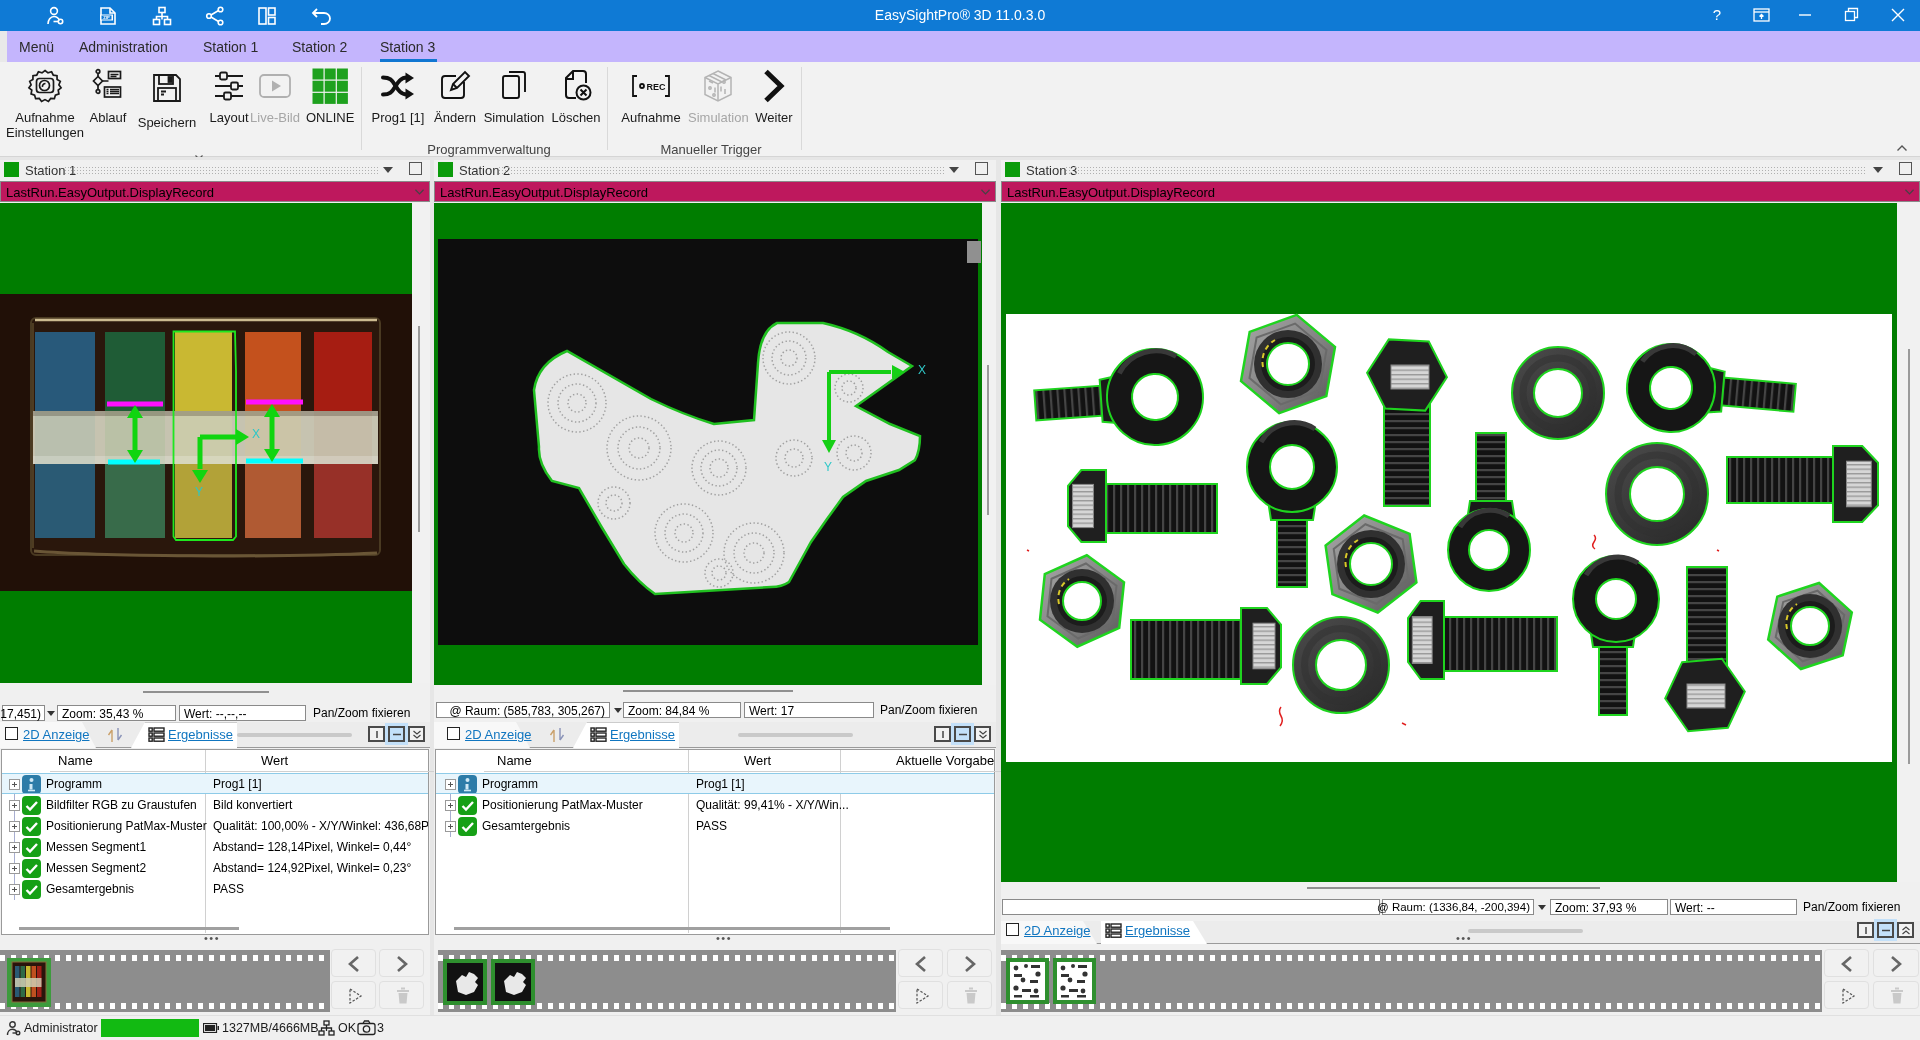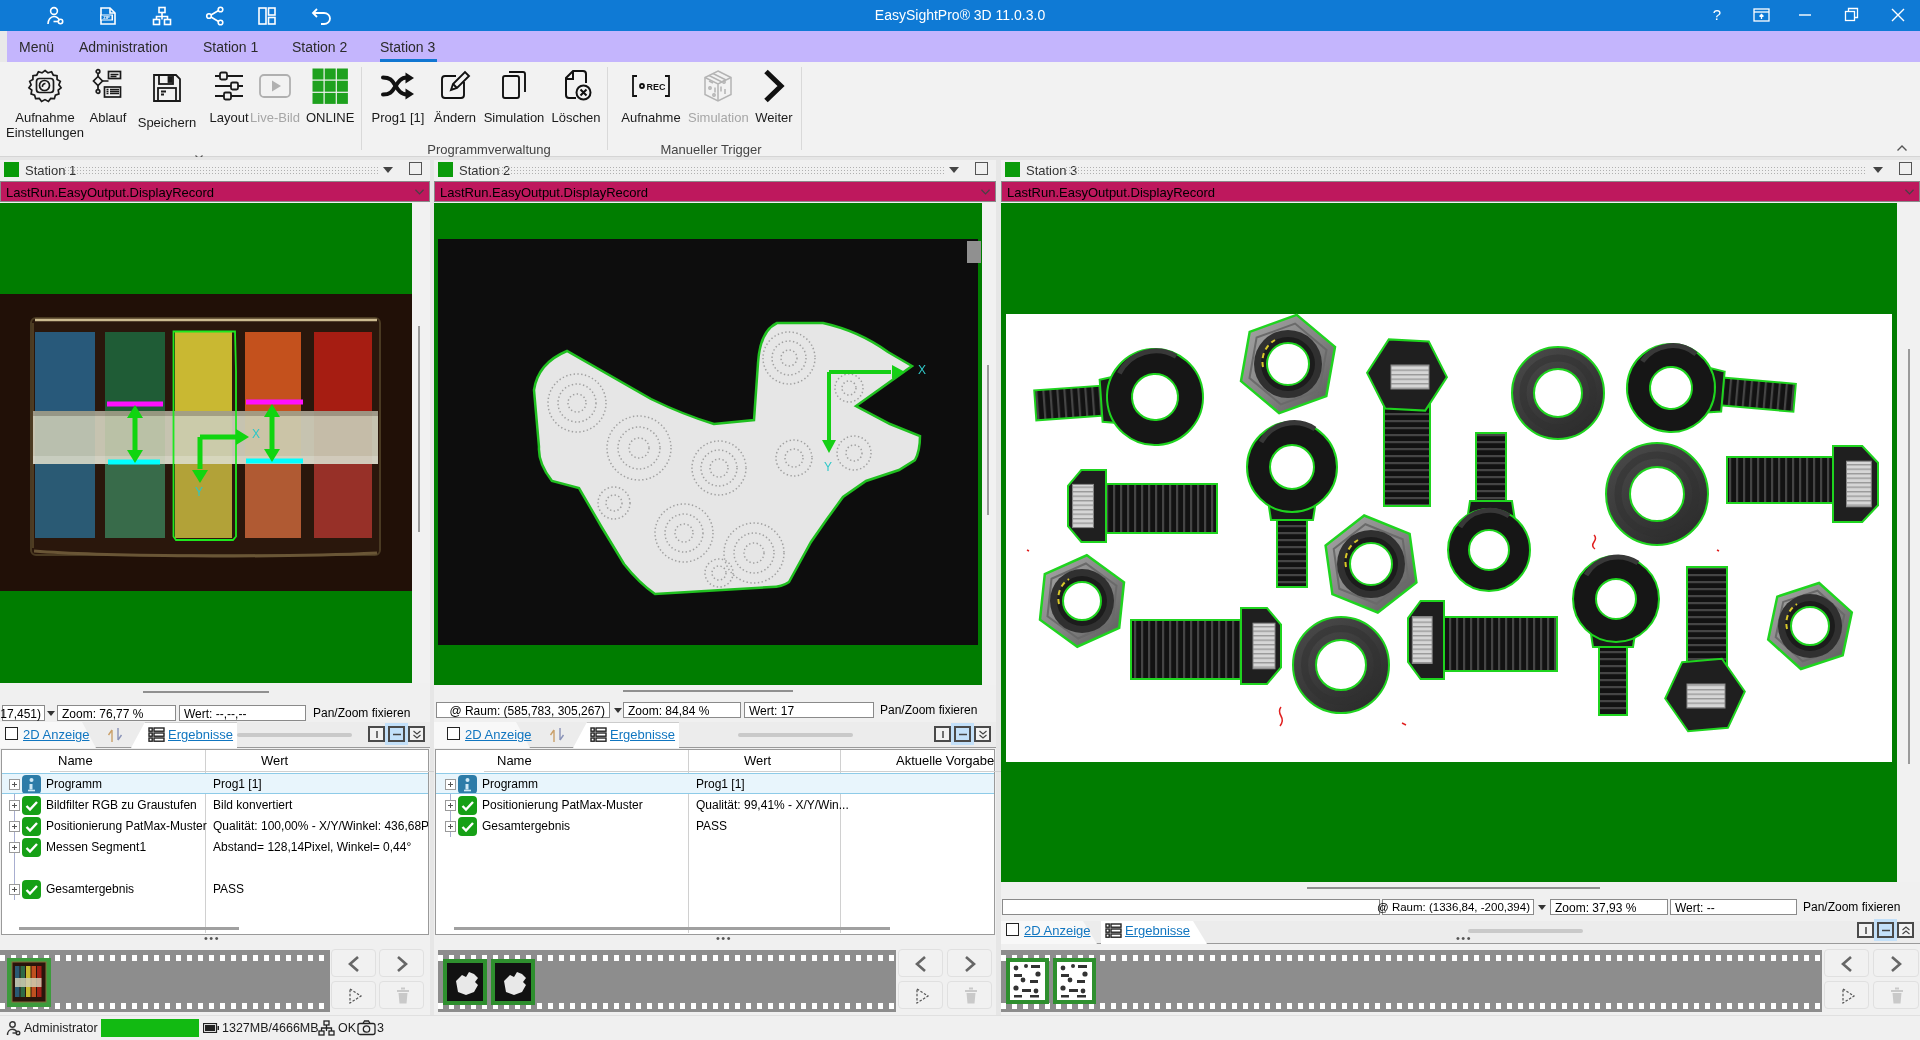--- a/index.html
+++ b/index.html
@@ -359,21 +359,21 @@
   <div class="abs" style="left:143px; top:531px; width:126px; height:2px; background:#909090;"></div>
 
   <div class="statusrow">
     <div class="tbox" style="left:2px; top:545px; width:43px;">
         <span style="right:3px; left:auto;">17,451)</span>
       </div>
     <svg class="abs" style="left:47px; top:551px;" width="8" height="5" viewBox="0 0 8 5">
         <path d="M0 0h8L4 5z" fill="#333"></path>
       </svg>
     <div class="tbox" style="left:57px; top:545px; width:119px;">
-        <span style="left:4px;">Zoom: 76,77 %</span>
+        <span style="left:4px;">Zoom: 35,43 %</span>
       </div>
     <div class="tbox" style="left:179px; top:545px; width:127px;">
         <span style="left:4px;">Wert: --,--,--</span>
       </div>
     <div class="abs" style="left:313px; top:546px; font-size:12px;">Pan/Zoom fixieren</div>
   </div>
 
   <div class="tabrow">
     <div class="abs" style="left:0px; top:562px; width:430px; height:26px; background:#ececec; border-bottom:1px solid #9a9a9a;"></div>
     <div class="abs" style="left:0px; top:562px; width:96px; height:26px; background:#f8f8f8; clip-path:polygon(0 0, 82px 0, 96px 100%, 0 100%);"></div>
@@ -438,20 +438,28 @@
       <div class="tname">Positionierung PatMax-Muster</div>
         <div class="twert" style="left:211px;">Qualität: 100,00% - X/Y/Winkel: 436,68Pix</div>
     </div>
     <div class="trow" style="top:87px;">
       <div class="texp"></div>
         <div class="tico chk"><svg width="19" height="19" viewBox="0 0 19 19" fill="none" stroke="#fff" stroke-width="2.4">
             <path d="M4.5 10l3.5 3.5 7-7.5"></path>
           </svg></div>
       <div class="tname">Messen Segment1</div>
         <div class="twert" style="left:211px;">Abstand= 128,14Pixel, Winkel= 0,44°</div>
+    </div>
+    <div class="trow" style="top:108px;">
+      <div class="texp"></div>
+        <div class="tico chk"><svg width="19" height="19" viewBox="0 0 19 19" fill="none" stroke="#fff" stroke-width="2.4">
+            <path d="M4.5 10l3.5 3.5 7-7.5"></path>
+          </svg></div>
+      <div class="tname">Messen Segment2</div>
+        <div class="twert" style="left:211px;">Abstand= 124,92Pixel, Winkel= 0,23°</div>
     </div>
     <div class="trow" style="top:129px;">
       <div class="texp"></div>
         <div class="tico chk"><svg width="19" height="19" viewBox="0 0 19 19" fill="none" stroke="#fff" stroke-width="2.4">
             <path d="M4.5 10l3.5 3.5 7-7.5"></path>
           </svg></div>
       <div class="tname">Gesamtergebnis</div>
         <div class="twert" style="left:211px;">PASS</div>
     </div>
     <div class="abs" style="left:17px; top:177px; width:220px; height:3px; background:#a0a0a0;"></div>

